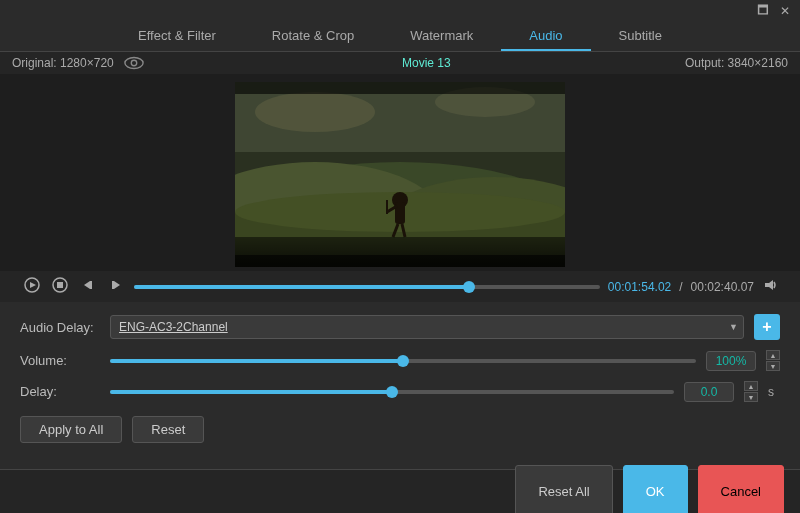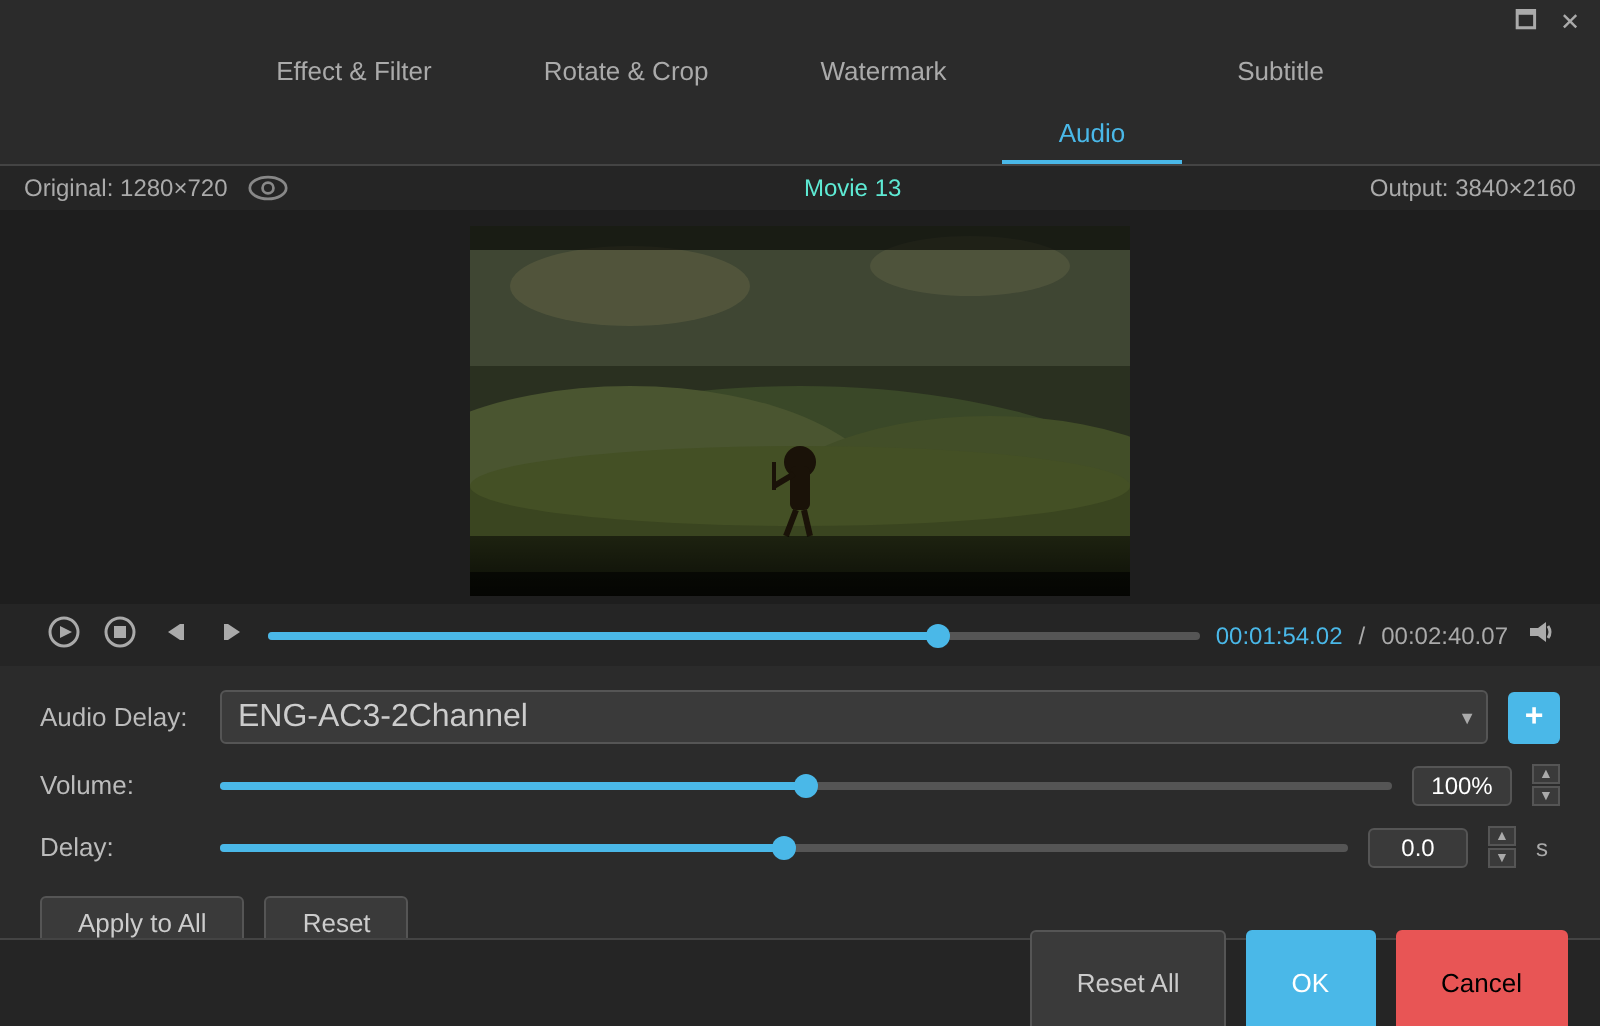--- a/index.html
+++ b/index.html
@@ -47,21 +47,20 @@
       padding: 6px 28px;
       cursor: pointer;
       color: #aaa;
       font-size: 13px;
       border-bottom: 2px solid transparent;
       white-space: nowrap;
     }
     .tab.active {
       color: #4ab8e8;
       border-bottom: 2px solid #4ab8e8;
-      margin-top: 31px;
     }
 
     .video-info-bar {
       width: 100%;
       display: flex;
       justify-content: space-between;
       align-items: center;
       padding: 4px 12px;
       background: #252525;
       font-size: 12px;
@@ -214,21 +213,21 @@
       transform: translate(-50%, -50%);
       width: 12px;
       height: 12px;
       background: #4ab8e8;
       border-radius: 50%;
     }
     .value-input {
       width: 50px;
       background: #3a3a3a;
       border: 1px solid #555;
-      color: #ffffff;
+      color: #14b8a6;
       text-align: center;
       font-size: 12px;
       padding: 2px 4px;
       border-radius: 3px;
     }
     .unit-label {
       color: #aaa;
       font-size: 12px;
       width: 12px;
     }
@@ -318,23 +317,24 @@
       display: flex;
       align-items: center;
     }
     .select-wrapper select {
       width: 100%;
       appearance: none;
       background: #3a3a3a;
       border: 1px solid #555;
       color: #ccc;
       padding: 4px 24px 4px 8px;
-      font-size: 16px;
+      font-size: 12px;
       border-radius: 3px;
       cursor: pointer;
+      text-decoration: underline;
     }
     .select-arrow {
       position: absolute;
       right: 6px;
       top: 50%;
       transform: translateY(-50%);
       color: #aaa;
       font-size: 9px;
       pointer-events: none;
     }

